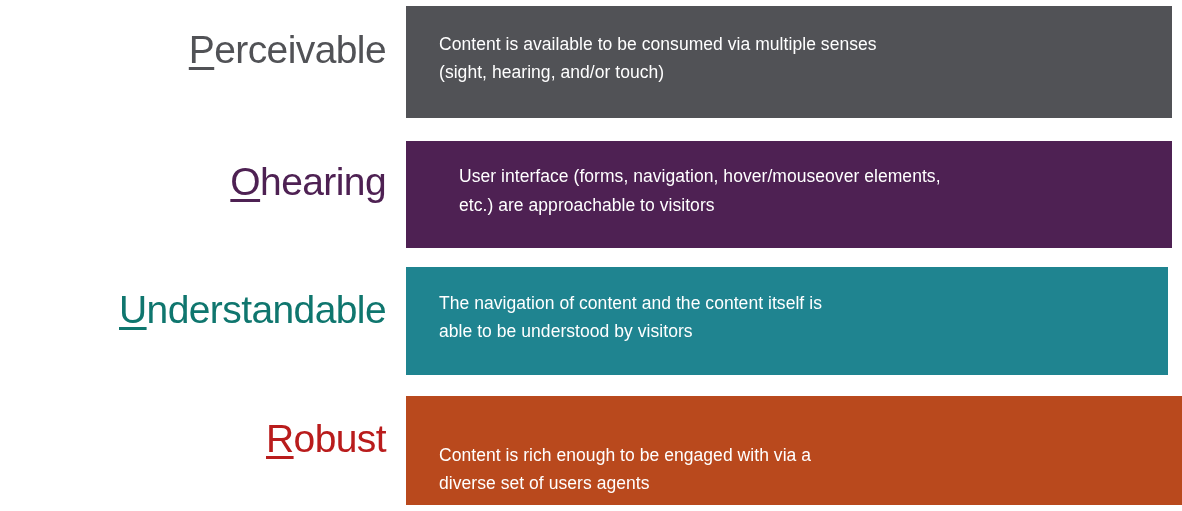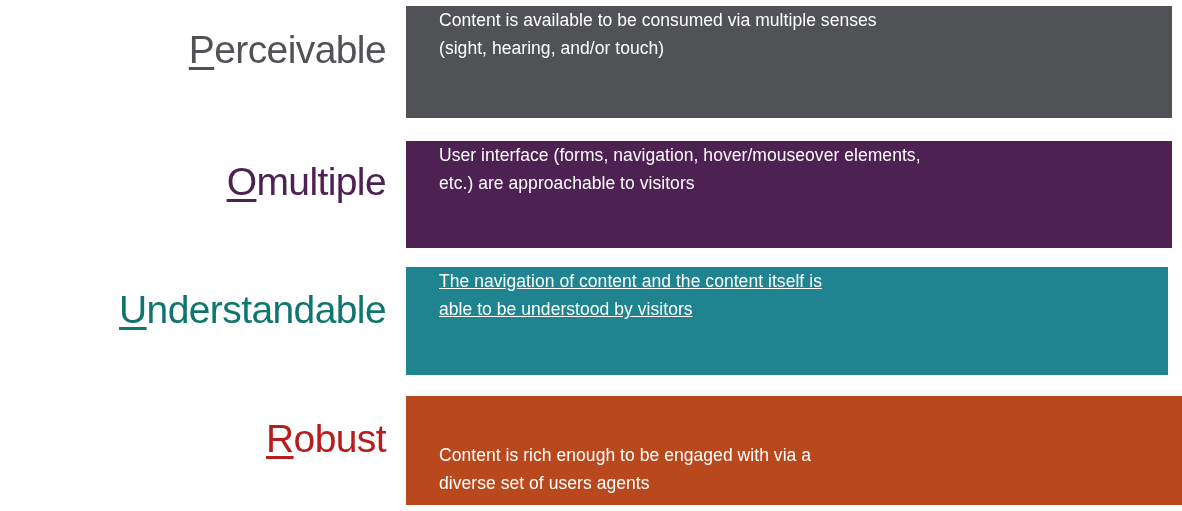--- a/index.html
+++ b/index.html
@@ -49,20 +49,21 @@
   }
 
   
   .principle-bar {
     position: absolute;
     left: 406px;
     box-sizing: border-box;
     padding: 0 26px 8px 33px;
     display: flex;
     flex-direction: column;
+    justify-content: center;
   }
   .principle-desc {
     color: #ffffff;
     font-family: "Liberation Sans", sans-serif;
     font-size: 17.5px;
     font-weight: 400;
     line-height: 1.62;
     white-space: pre-line;
     letter-spacing: 0.05px;
   }
@@ -77,34 +78,34 @@
       <span class="initial">P</span><span>erceivable</span>
     </div>
     <div class="principle-bar" style="top: 6px; height: 112px; width: 766px; background: rgb(81, 82, 86);">
       <div class="principle-desc" style="color: rgb(255, 255, 255);">Content is available to be consumed via multiple senses
 (sight, hearing, and/or touch)</div>
     </div>
   </div>
 
   <div class="principle-row">
     <div class="principle-label" style="top: 162px; color: rgb(78, 33, 83);">
-      <span class="initial">O</span><span>multiple</span>
+      <span class="initial">O</span><span>hearing</span>
     </div>
     <div class="principle-bar" style="top: 141px; height: 107px; width: 766px; background: rgb(78, 33, 83);">
-      <div class="principle-desc" style="color: rgb(255, 255, 255);">User interface (forms, navigation, hover/mouseover elements,
+      <div class="principle-desc" style="color: rgb(255, 255, 255); margin-left: 20px;">User interface (forms, navigation, hover/mouseover elements,
 etc.) are approachable to visitors</div>
     </div>
   </div>
 
   <div class="principle-row">
     <div class="principle-label" style="top: 290px; color: #0f766e;">
       <span class="initial">U</span><span>nderstandable</span>
     </div>
     <div class="principle-bar" style="top: 267px; height: 108px; width: 762px; background: rgb(31, 132, 144);">
-      <div class="principle-desc" style="color: rgb(255, 255, 255); text-decoration: underline;">The navigation of content and the content itself is
+      <div class="principle-desc" style="color: rgb(255, 255, 255);">The navigation of content and the content itself is
 able to be understood by visitors</div>
     </div>
   </div>
 
   <div class="principle-row">
     <div class="principle-label" style="top: 419px; color: #b91c1c;">
       <span class="initial">R</span><span>obust</span>
     </div>
     <div class="principle-bar" style="top: 396px; height: 109px; width: 776px; background: rgb(185, 73, 29);">
       <div class="principle-desc" style="color: rgb(255, 255, 255); margin-top: 45px;">Content is rich enough to be engaged with via a

